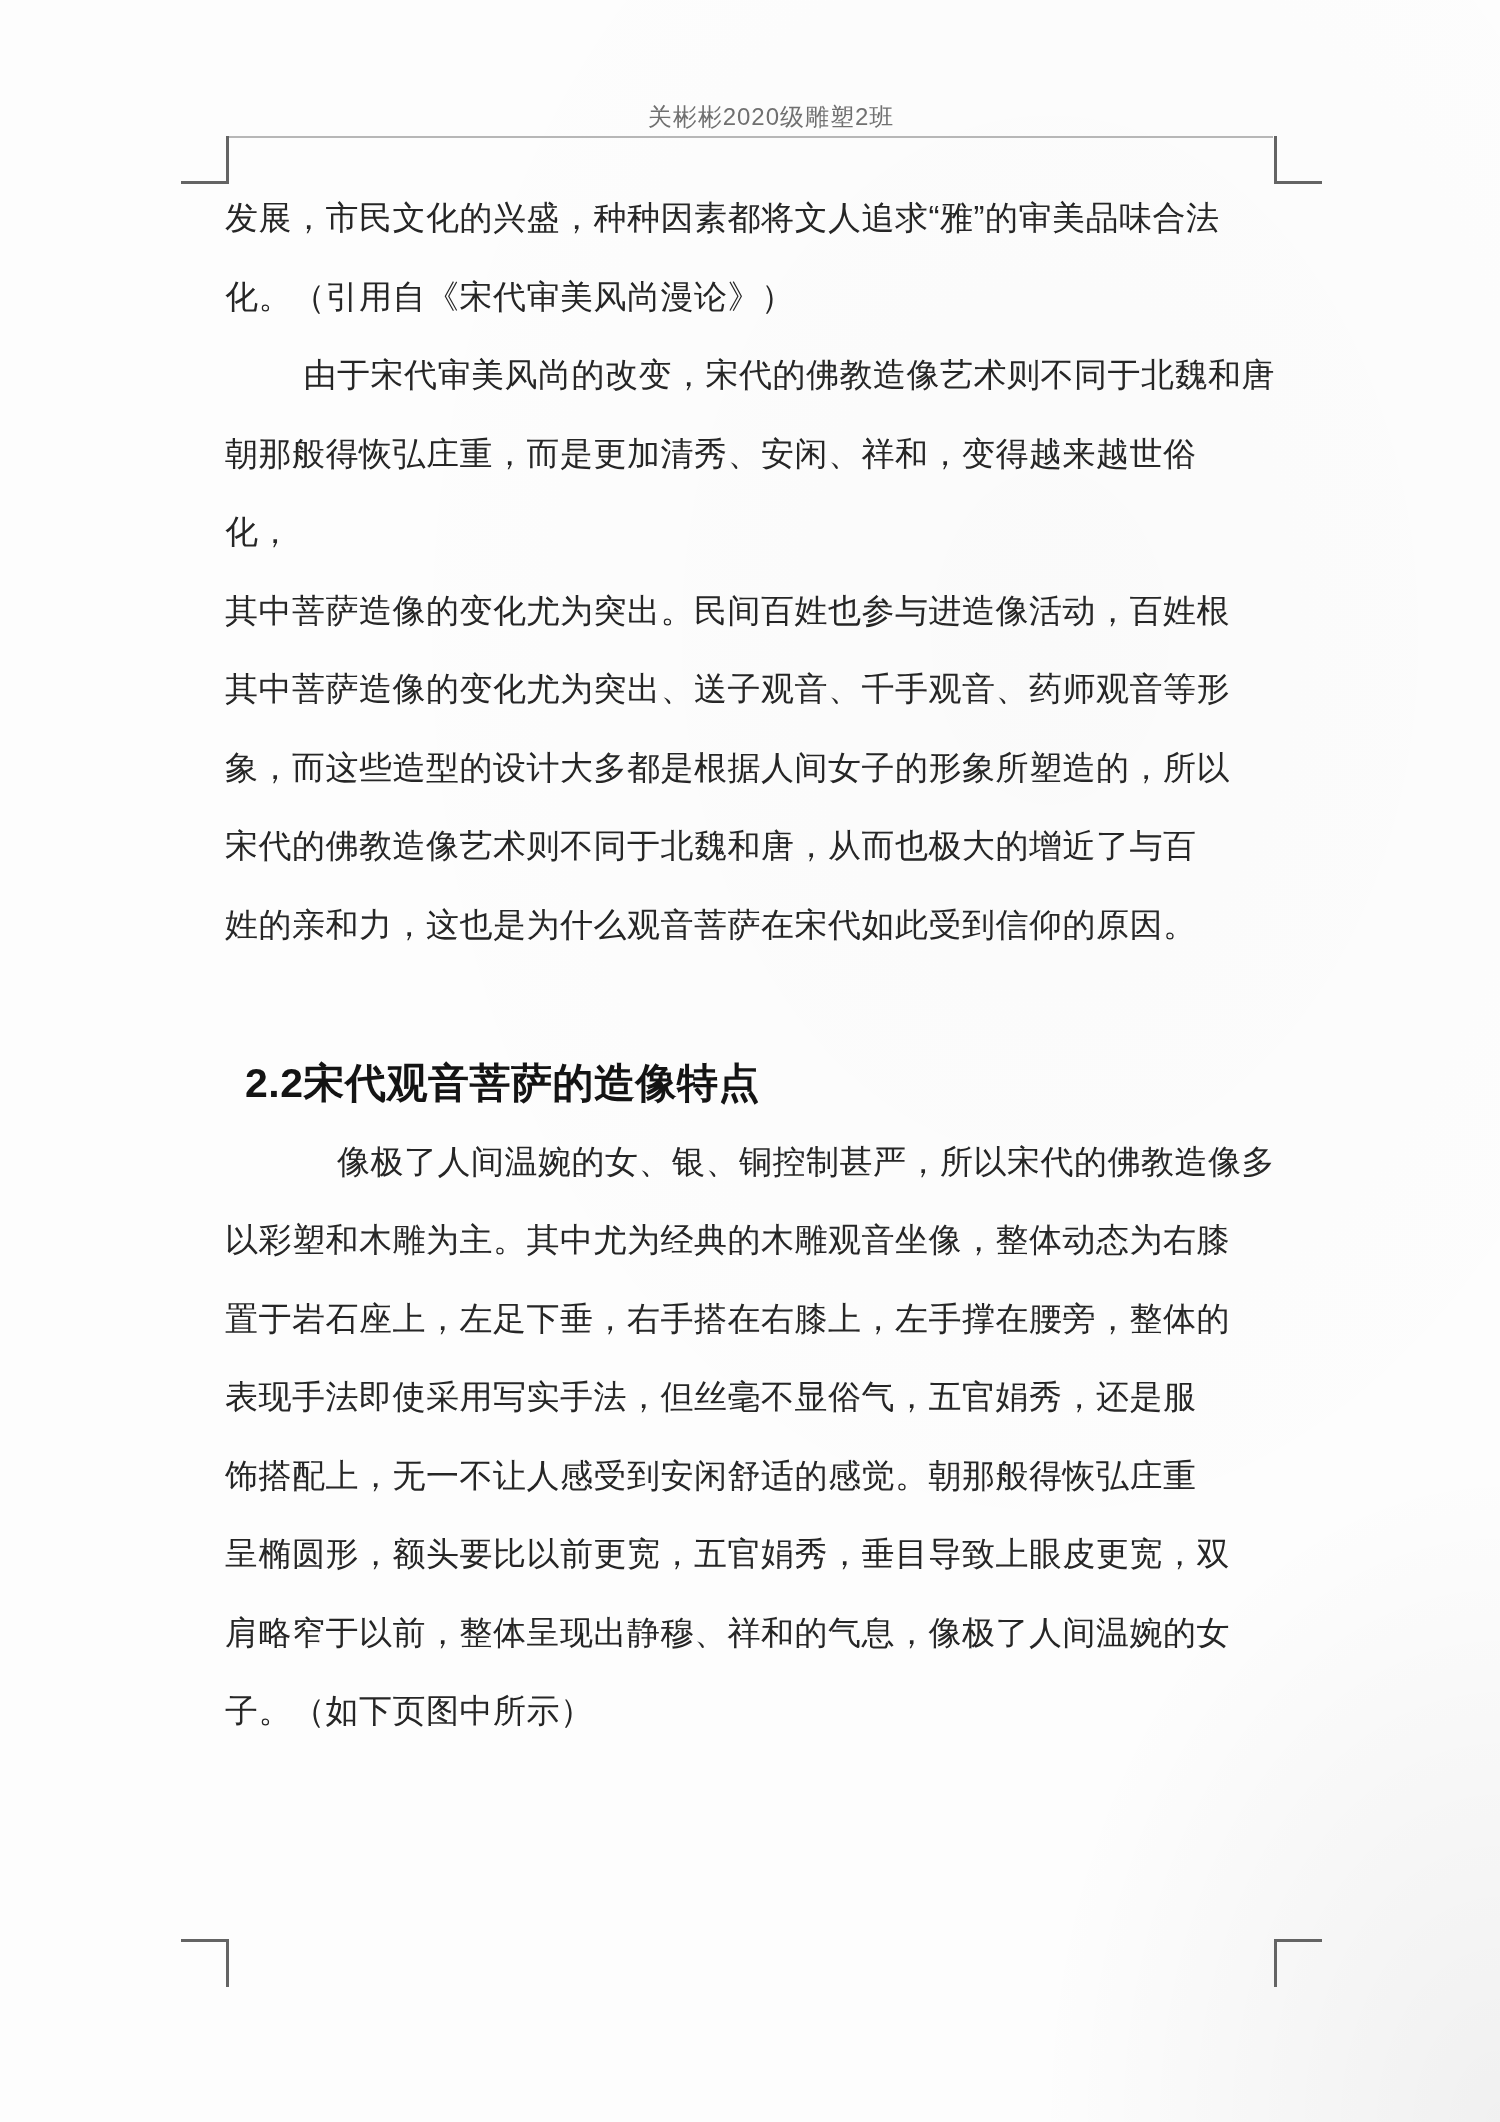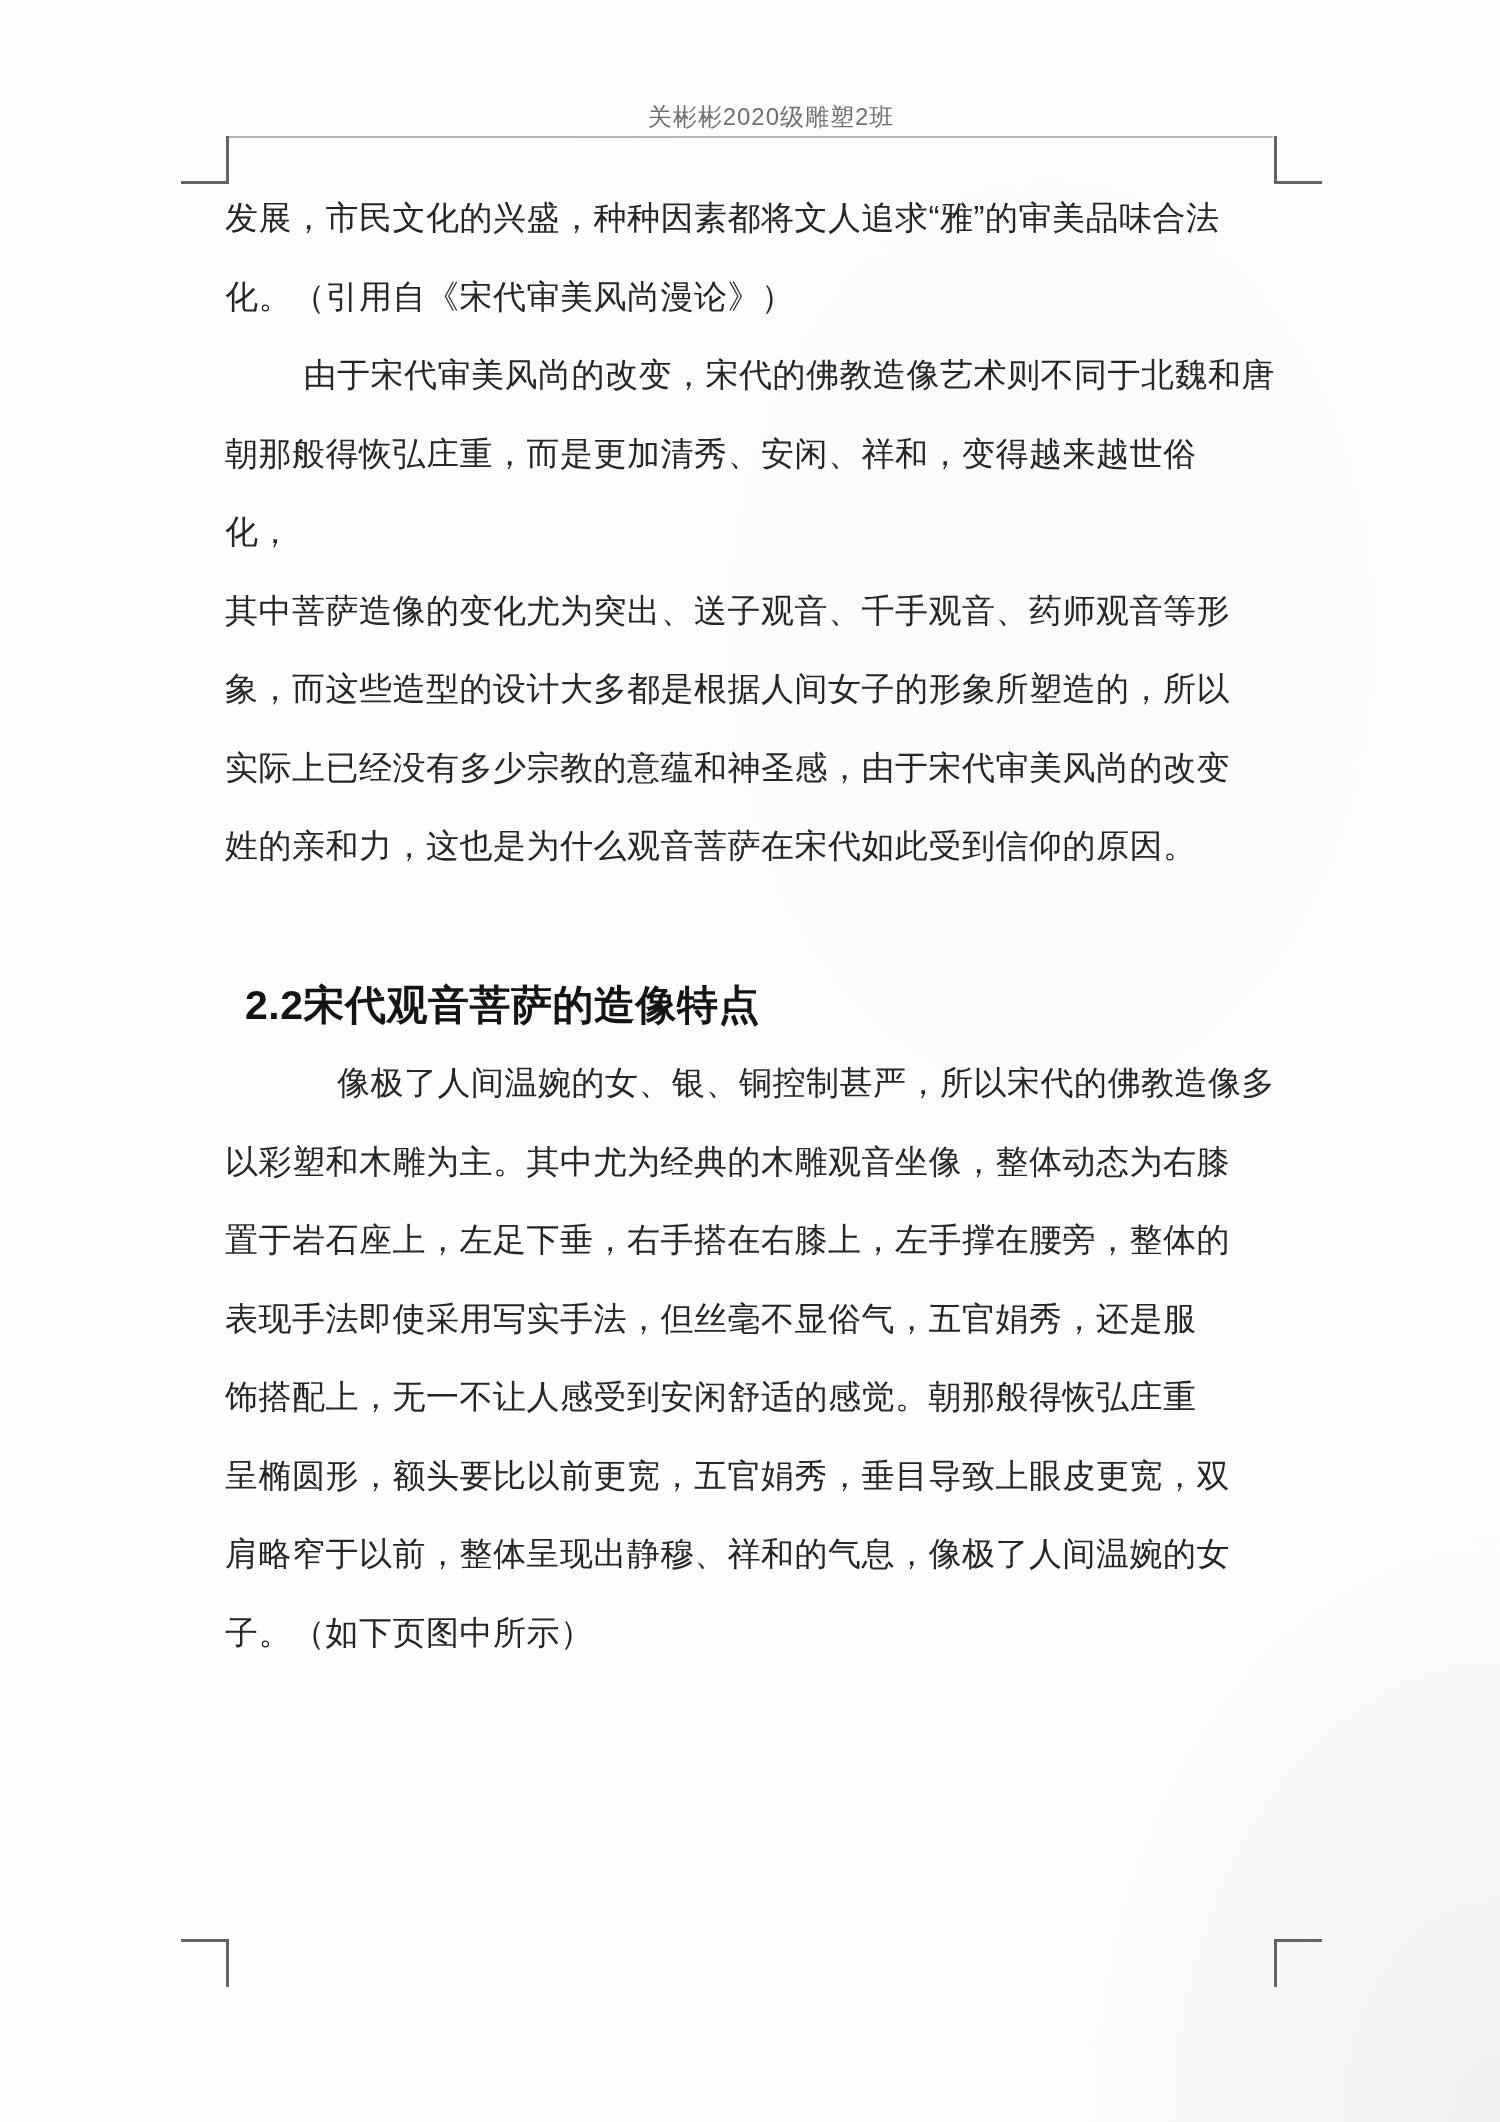--- a/index.html
+++ b/index.html
@@ -75,23 +75,24 @@
   <div class="crop tr"></div>
   <div class="crop bl"></div>
   <div class="crop br"></div>
 
   <div class="body-text" id="document-body">
       <div class="blk line">发展，市民文化的兴盛，种种因素都将文人追求“雅”的审美品味合法</div>
       <div class="blk line">化。（引用自《宋代审美风尚漫论》）</div>
       <div class="blk line-indent">由于宋代审美风尚的改变，宋代的佛教造像艺术则不同于北魏和唐</div>
       <div class="blk line">朝那般得恢弘庄重，而是更加清秀、安闲、祥和，变得越来越世俗</div>
       <div class="blk line">化，</div>
+      <div class="blk line">其中菩萨造像的变化尤为突出。民间百姓也参与进造像活动，百姓根</div>
       <div class="blk line">其中菩萨造像的变化尤为突出、送子观音、千手观音、药师观音等形</div>
       <div class="blk line">象，而这些造型的设计大多都是根据人间女子的形象所塑造的，所以</div>
-      <div class="blk line">实际上已经没有多少宗教的意蕴和神圣感，由于宋代审美风尚的改变</div>
+      <div class="blk line">宋代的佛教造像艺术则不同于北魏和唐，从而也极大的增近了与百</div>
       <div class="blk line">姓的亲和力，这也是为什么观音菩萨在宋代如此受到信仰的原因。</div>
       <div class="blk heading">2.2宋代观音菩萨的造像特点</div>
       <div class="blk line-indent">像极了人间温婉的女、银、铜控制甚严，所以宋代的佛教造像多</div>
       <div class="blk line">以彩塑和木雕为主。其中尤为经典的木雕观音坐像，整体动态为右膝</div>
       <div class="blk line">置于岩石座上，左足下垂，右手搭在右膝上，左手撑在腰旁，整体的</div>
       <div class="blk line">表现手法即使采用写实手法，但丝毫不显俗气，五官娟秀，还是服</div>
       <div class="blk line">饰搭配上，无一不让人感受到安闲舒适的感觉。朝那般得恢弘庄重</div>
       <div class="blk line">呈椭圆形，额头要比以前更宽，五官娟秀，垂目导致上眼皮更宽，双</div>
       <div class="blk line">肩略窄于以前，整体呈现出静穆、祥和的气息，像极了人间温婉的女</div>
       <div class="blk line">子。（如下页图中所示）</div>

